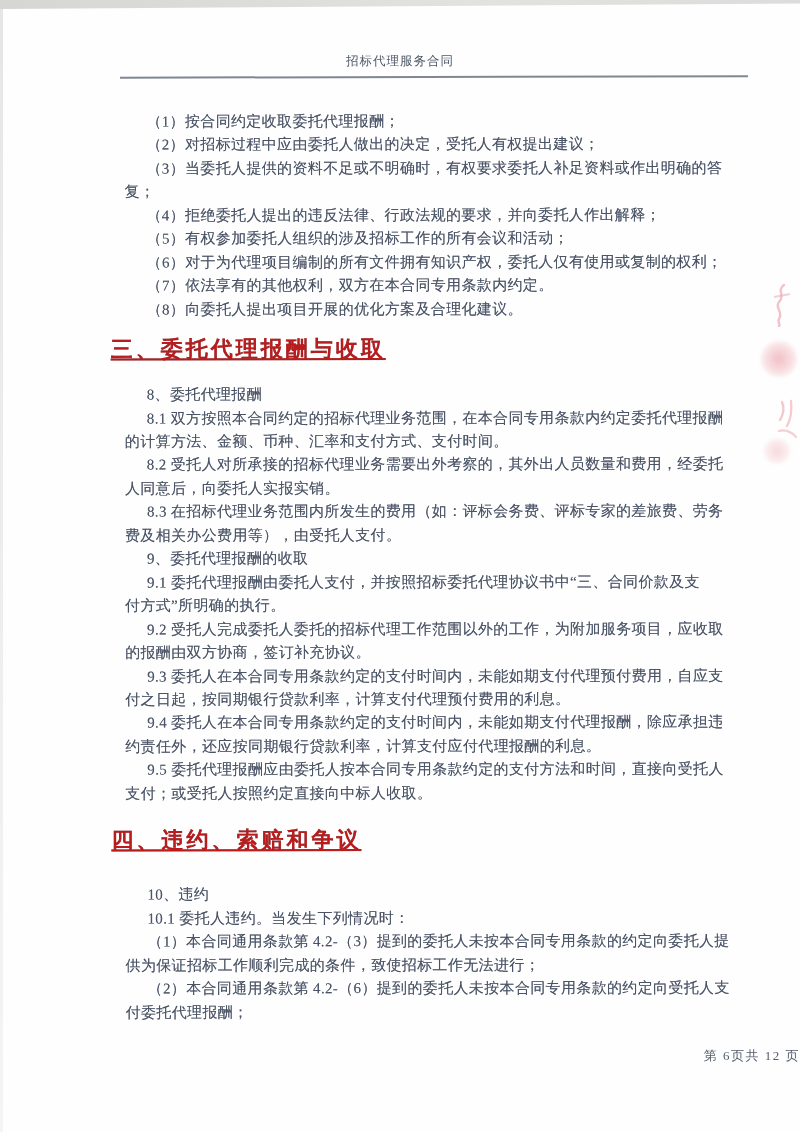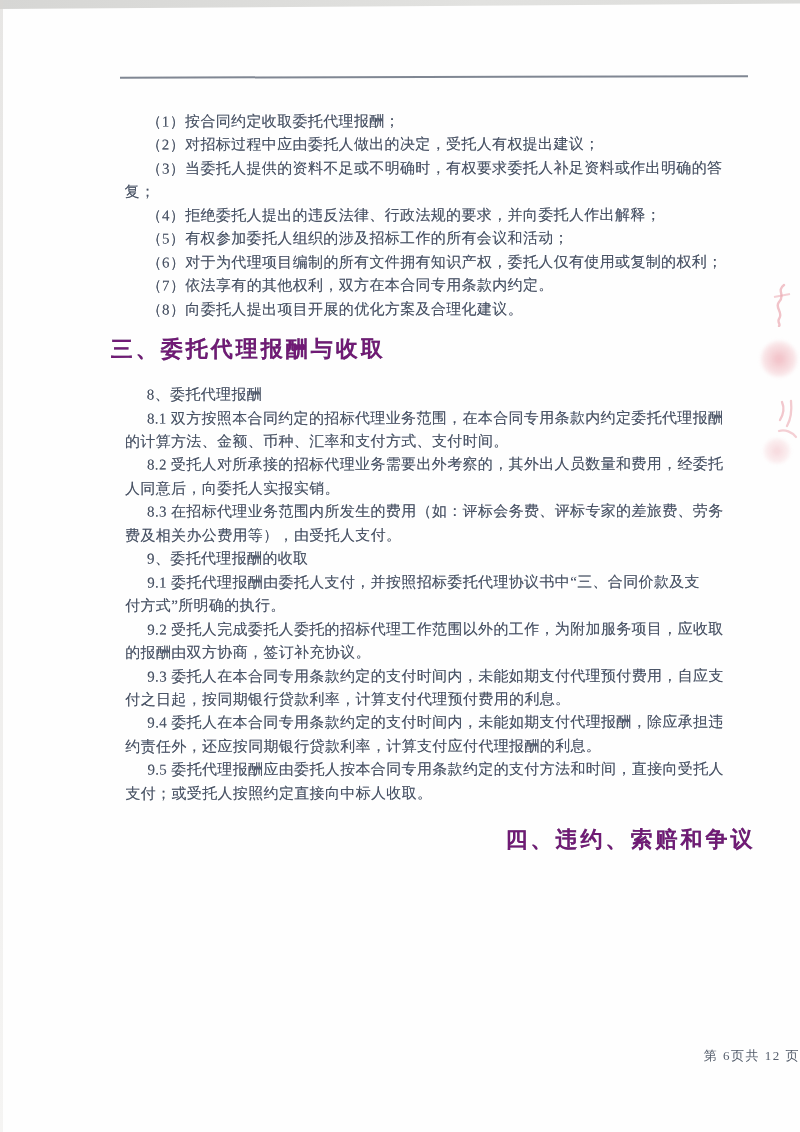--- a/index.html
+++ b/index.html
@@ -39,24 +39,25 @@
     position:absolute; top:110px; left:125px; width:630px;
     color:#4a5466; transform:rotate(-.08deg);
   }
   .line {
     font-size:15px; line-height:23.45px; letter-spacing:.35px;
     white-space:nowrap; text-shadow:0 0 .5px rgba(74,84,102,.55);
   }
   .line.indent { padding-left:22px; }
   .sec-heading {
     font-size:22px; font-weight:bold; letter-spacing:3px;
-    color:#701a75; margin:13px 0 19px -14px; line-height:30px;
+    color:#b91c1c; margin:13px 0 19px -14px; line-height:30px;
     text-shadow:0 0 .6px rgba(60,69,84,.6);
+    text-decoration:underline;
   }
-  .sec-heading.second { margin-top:20px; margin-bottom:28px;text-align:right; }
+  .sec-heading.second { margin-top:20px; margin-bottom:28px; }
 
   
   .page-footer {
     position:absolute; top:1047px; left:0; width:100%;
     text-align:right; font-size:13px; letter-spacing:1.5px; color:#545d6b;
   }
 
   
   .seal-frag { position:absolute; pointer-events:none; }
   .seal-svg { filter:blur(.7px); opacity:.55; }
@@ -67,20 +68,21 @@
   }
 </style>
 </head>
 <body>
 
 <div class="scan">
 
   <div class="edge-top"></div>
   <div class="edge-left"></div>
 
+  <div class="doc-title">招标代理服务合同</div>
   <div class="header-rule"></div>
 
   <div class="content">
     <div class="block">
         <div class="line indent">（1）按合同约定收取委托代理报酬；</div>
         <div class="line indent">（2）对招标过程中应由委托人做出的决定，受托人有权提出建议；</div>
         <div class="line indent">（3）当委托人提供的资料不足或不明确时，有权要求委托人补足资料或作出明确的答</div>
         <div class="line">复；</div>
         <div class="line indent">（4）拒绝委托人提出的违反法律、行政法规的要求，并向委托人作出解释；</div>
         <div class="line indent">（5）有权参加委托人组织的涉及招标工作的所有会议和活动；</div>
@@ -105,20 +107,28 @@
         <div class="line">的报酬由双方协商，签订补充协议。</div>
         <div class="line indent">9.3 委托人在本合同专用条款约定的支付时间内，未能如期支付代理预付费用，自应支</div>
         <div class="line">付之日起，按同期银行贷款利率，计算支付代理预付费用的利息。</div>
         <div class="line indent">9.4 委托人在本合同专用条款约定的支付时间内，未能如期支付代理报酬，除应承担违</div>
         <div class="line">约责任外，还应按同期银行贷款利率，计算支付应付代理报酬的利息。</div>
         <div class="line indent">9.5 委托代理报酬应由委托人按本合同专用条款约定的支付方法和时间，直接向受托人</div>
         <div class="line">支付；或受托人按照约定直接向中标人收取。</div>
       </div>
 
     <h2 class="sec-heading second">四、违约、索赔和争议</h2>
+    <div class="block">
+        <div class="line indent">10、违约</div>
+        <div class="line indent">10.1  委托人违约。当发生下列情况时：</div>
+        <div class="line indent">（1）本合同通用条款第 4.2-（3）提到的委托人未按本合同专用条款的约定向委托人提</div>
+        <div class="line">供为保证招标工作顺利完成的条件，致使招标工作无法进行；</div>
+        <div class="line indent">（2）本合同通用条款第 4.2-（6）提到的委托人未按本合同专用条款的约定向受托人支</div>
+        <div class="line">付委托代理报酬；</div>
+      </div>
   </div>
 
   <div class="page-footer">第 6页共 12 页</div>
 
   <div class="seal-frag" style="left:770px; top:283px; width:24px; height:44px;">
     <svg class="seal-svg" width="24" height="44" viewBox="0 0 24 44">
       <path d="M14 2 C6 8 16 12 9 19 C4 25 14 29 9 36 C7 39 11 42 9 43" fill="none" stroke="rgba(220,100,115,.7)" stroke-width="2.4" stroke-linecap="round"></path>
       <path d="M4 14 L20 11" fill="none" stroke="rgba(220,100,115,.55)" stroke-width="2"></path>
     </svg>
   </div>

